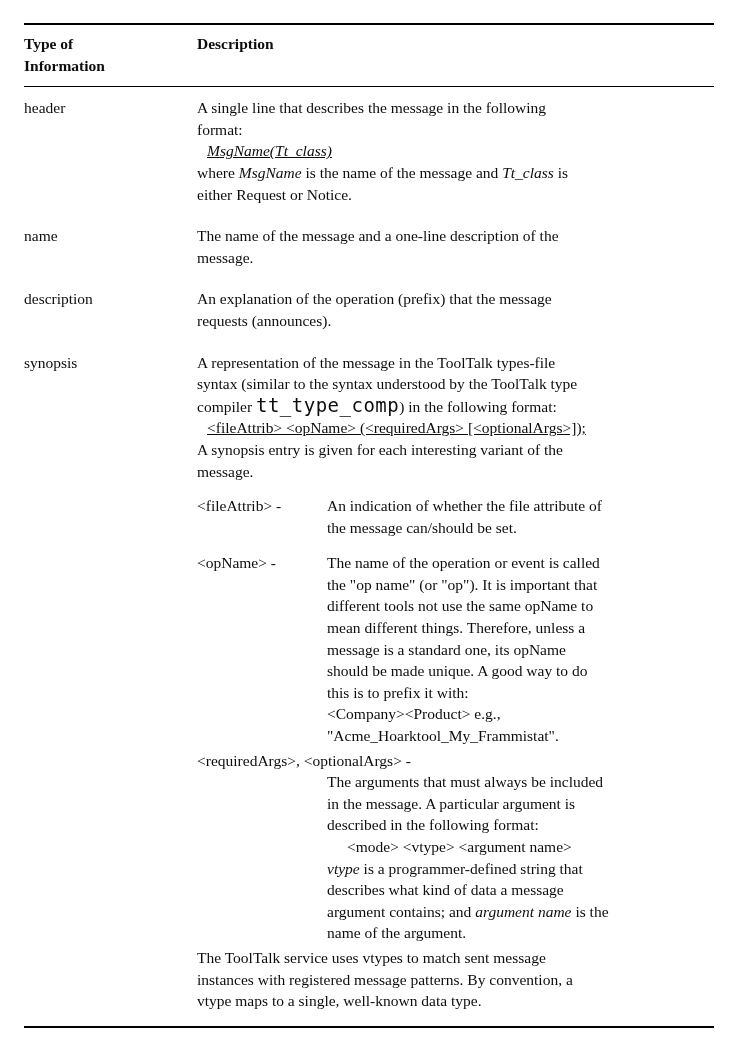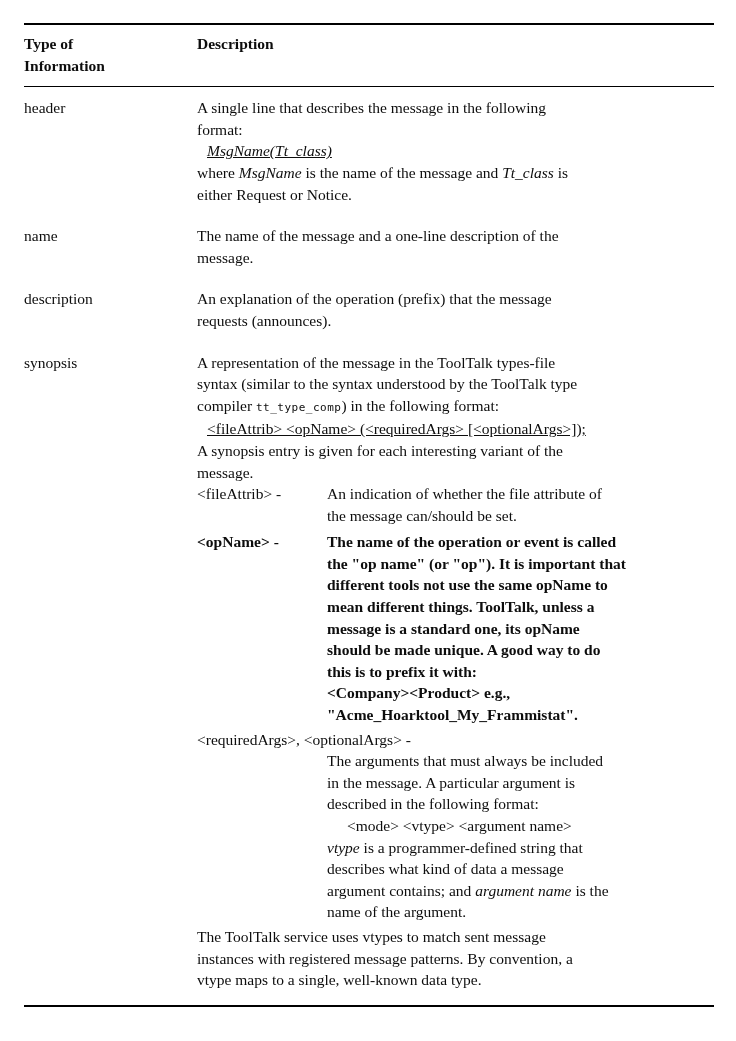--- a/index.html
+++ b/index.html
@@ -40,26 +40,26 @@
   .trow.first { margin-top: 10px; }
   .trow.gap   { margin-top: 20px; }
 
   .line { white-space: nowrap; }
   .ind1 { padding-left: 10px; text-decoration: underline; }
   .ind2 { padding-left: 20px; }
 
   .it   { font-style: italic; }
   .mono {
     font-family: "DejaVu Sans Mono", monospace;
-    font-size: 11px;
+    font-size: 19px;
     letter-spacing: 0.5px;
   }
 
-  .defitem { display: flex; }
-  .defitem.gap { margin-top: 5px; font-weight: bold; }
+  .defitem { display: flex; margin-top: 13px; }
+  .defitem.gap { margin-top: 14px; }
   .defterm { width: 130px; flex: none; }
   .defbody { flex: 1; }
   .defindent { margin-left: 130px; font-family: Liberation Serif, serif; }
   .closing { margin-top: 3px; }
 
   .bottom-pad { height: 14px; }
 </style>
 </head>
 <body>
 
@@ -123,21 +123,21 @@
           <div class="line">the message can/should be set.</div>
         </div>
       </div>
 
       <div class="defitem gap">
         <div class="defterm line">&lt;opName&gt; -</div>
         <div class="defbody">
           <div class="line">The name of the operation or event is called</div>
           <div class="line">the "op name" (or "op"). It is important that</div>
           <div class="line">different tools not use the same opName to</div>
-          <div class="line">mean different things. ToolTalk, unless a</div>
+          <div class="line">mean different things. Therefore, unless a</div>
           <div class="line">message is a standard one, its opName</div>
           <div class="line">should be made unique. A good way to do</div>
           <div class="line">this is to prefix it with:</div>
           <div class="line">&lt;Company&gt;&lt;Product&gt; e.g.,</div>
           <div class="line">"Acme_Hoarktool_My_Frammistat".</div>
         </div>
       </div>
 
       <div style="margin-top:3px;">
         <div class="line">&lt;requiredArgs&gt;, &lt;optionalArgs&gt; -</div>

